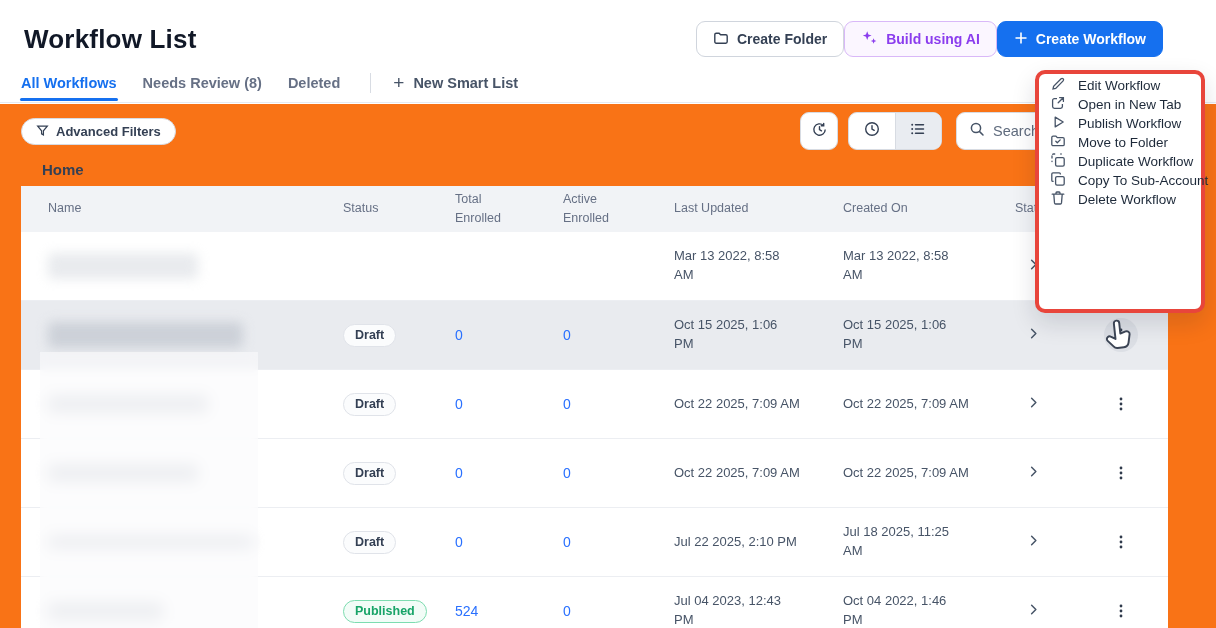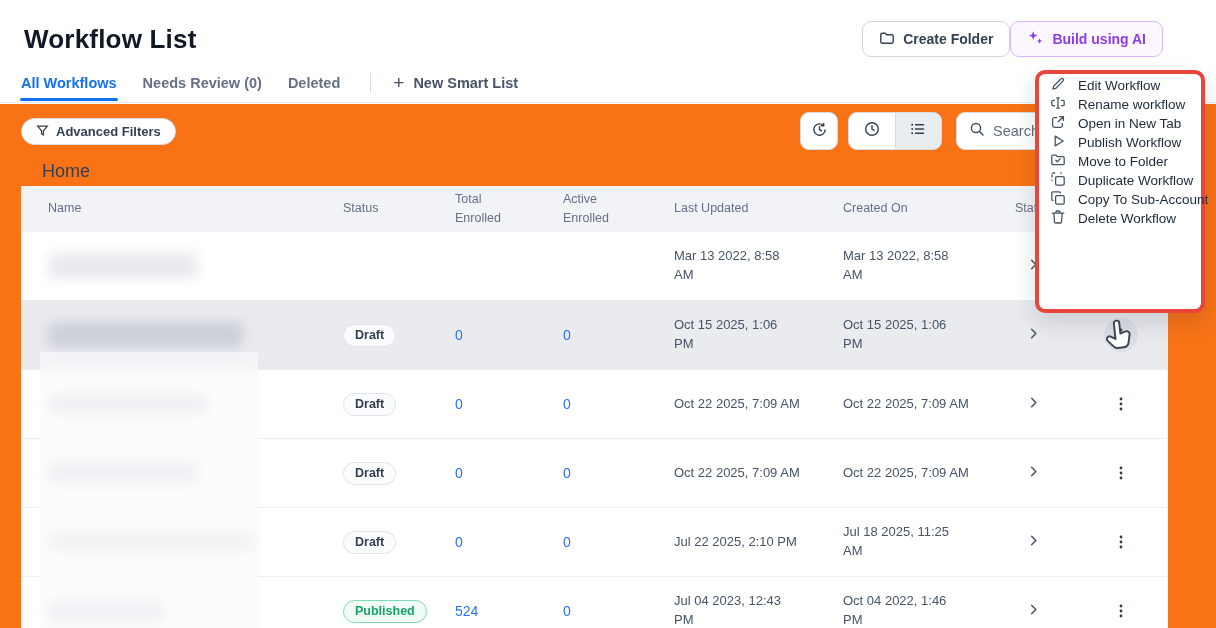--- a/index.html
+++ b/index.html
@@ -34,21 +34,21 @@
   .icon-btn { position:absolute; top:8px; width:38px; height:38px; background:#ffffff; border:1px solid #d7dbe2; border-radius:9px; display:flex; align-items:center; justify-content:center; cursor:pointer; }
   .seg-group { position:absolute; left:848px; top:8px; width:94px; height:38px; border:1px solid #d7dbe2; border-radius:9px; overflow:hidden; display:flex; background:#fff; }
   .seg { flex:1; display:flex; align-items:center; justify-content:center; cursor:pointer; }
   .seg.selected { background:#e9ecf1; }
   .seg + .seg { border-left:1px solid #d7dbe2; }
 
   .search-box { position:absolute; left:956px; top:8px; width:238px; height:38px; background:#fff; border:1px solid #d7dbe2; border-radius:9px; display:flex; align-items:center; padding:0 12px; gap:8px; }
   .search-box input { border:none; outline:none; font-size:14.5px; color:#475467; width:120px; background:transparent; font-family:"Liberation Sans",sans-serif; }
   .search-box input::placeholder { color:#5f6b7d; }
 
-  .breadcrumb { position:absolute; left:42px; top:57px; font-size:18px; font-weight:400; color:#344054; }
+  .breadcrumb { position:absolute; left:42px; top:57px; font-size:15px; font-weight:700; color:#344054; }
 
   
   .table { position:absolute; left:21px; top:82px; width:1147px; background:#ffffff; }
   .thead, .trow { display:grid; grid-template-columns:295px 112px 108px 111px 169px 150px 80px 95px; padding-left:27px; align-items:center; }
   .thead { height:46px; background:#f1f3f6; font-size:12.5px; font-weight:500; color:#667085; }
   .thead .hc { line-height:1.55; padding-right:20px; }
   .trow { height:69px; border-bottom:1px solid #eceef2; background:#ffffff; }
   .trow.hl { background:#e9ebef; }
   .pill { display:inline-flex; align-items:center; height:23px; padding:0 11px; border-radius:12px; font-size:12.5px; font-weight:600; }
   .pill.draft { background:#fbfcfd; border:1px solid #e0e3e9; color:#344054; }
@@ -90,25 +90,31 @@
           </svg></span>
       <span>Create Folder</span>
     </div>
     <div class="btn btn-ai">
       <span><svg width="17" height="17" viewBox="0 0 17 17" fill="#8b3dee">
             <path d="M6.2 2.2l1.2 3.2 3.2 1.2-3.2 1.2-1.2 3.2L5 7.8 1.8 6.6 5 5.4z"></path>
             <path d="M12.6 9.2l.8 2 2 .8-2 .8-.8 2-.8-2-2-.8 2-.8z"></path>
           </svg></span>
       <span>Build using AI</span>
     </div>
+    <div class="btn btn-primary">
+      <span><svg width="14" height="14" viewBox="0 0 14 14" fill="none" stroke="#ffffff" stroke-width="1.6">
+            <path d="M7 1.5v11M1.5 7h11"></path>
+          </svg></span>
+      <span>Create Workflow</span>
+    </div>
   </div>
 
   <div class="tabs">
     <div class="tab active">All Workflows</div>
-    <div class="tab">Needs Review (0)</div>
+    <div class="tab">Needs Review (8)</div>
     <div class="tab">Deleted</div>
     <div class="tab-divider"></div>
     <div class="smart-list">
       <span class="plus">+</span>
       <span>New Smart List</span>
     </div>
   </div>
 </div>
 
 <div class="content">
@@ -322,27 +328,20 @@
 
 <div class="context-menu" id="ctx-menu">
     <div class="menu-item">
       <span><svg width="16" height="16" viewBox="0 0 16 16" fill="none" stroke="#475467" stroke-width="1.3">
           <path d="M3 13l.6-2.7 7.5-7.5a1.45 1.45 0 0 1 2.05 2.05L5.7 12.4 3 13z"></path>
         </svg></span>
       <span>Edit Workflow</span>
     </div>
     <div class="menu-item">
       <span><svg width="16" height="16" viewBox="0 0 16 16" fill="none" stroke="#475467" stroke-width="1.3">
-          <path d="M6.7 2.8h2.6M8 2.8v10.4M6.7 13.2h2.6" stroke-linecap="round"></path>
-          <path d="M5 5.3H3a1.2 1.2 0 0 0-1.2 1.2v3A1.2 1.2 0 0 0 3 10.7h2M11 5.3h2a1.2 1.2 0 0 1 1.2 1.2v3A1.2 1.2 0 0 1 13 10.7h-2"></path>
-        </svg></span>
-      <span>Rename workflow</span>
-    </div>
-    <div class="menu-item">
-      <span><svg width="16" height="16" viewBox="0 0 16 16" fill="none" stroke="#475467" stroke-width="1.3">
           <path d="M7 3.6H4.4A1.8 1.8 0 0 0 2.6 5.4v6.2a1.8 1.8 0 0 0 1.8 1.8h6.2a1.8 1.8 0 0 0 1.8-1.8V9"></path>
           <path d="M9.6 2.6h3.8v3.8M13.2 2.8L8.2 7.8" stroke-linecap="round"></path>
         </svg></span>
       <span>Open in New Tab</span>
     </div>
     <div class="menu-item">
       <span><svg width="16" height="16" viewBox="0 0 16 16" fill="none" stroke="#475467" stroke-width="1.3">
           <path d="M5.2 3.1l8 4.9-8 4.9z" stroke-linejoin="round"></path>
         </svg></span>
       <span>Publish Workflow</span>

